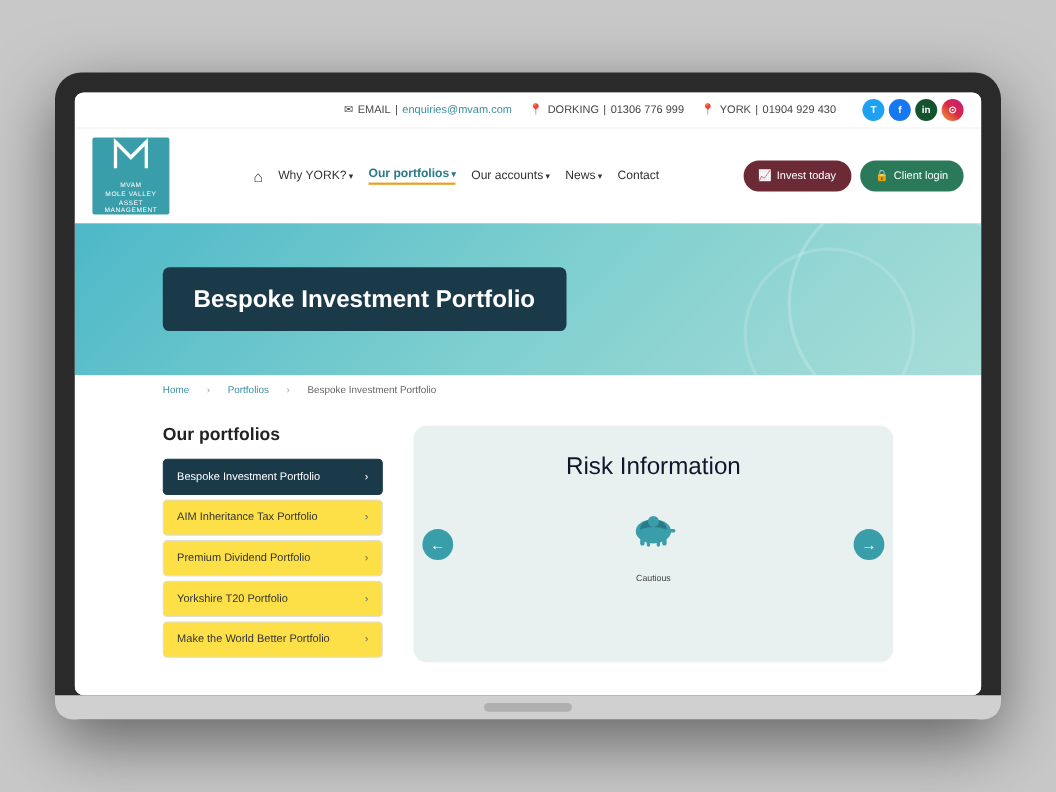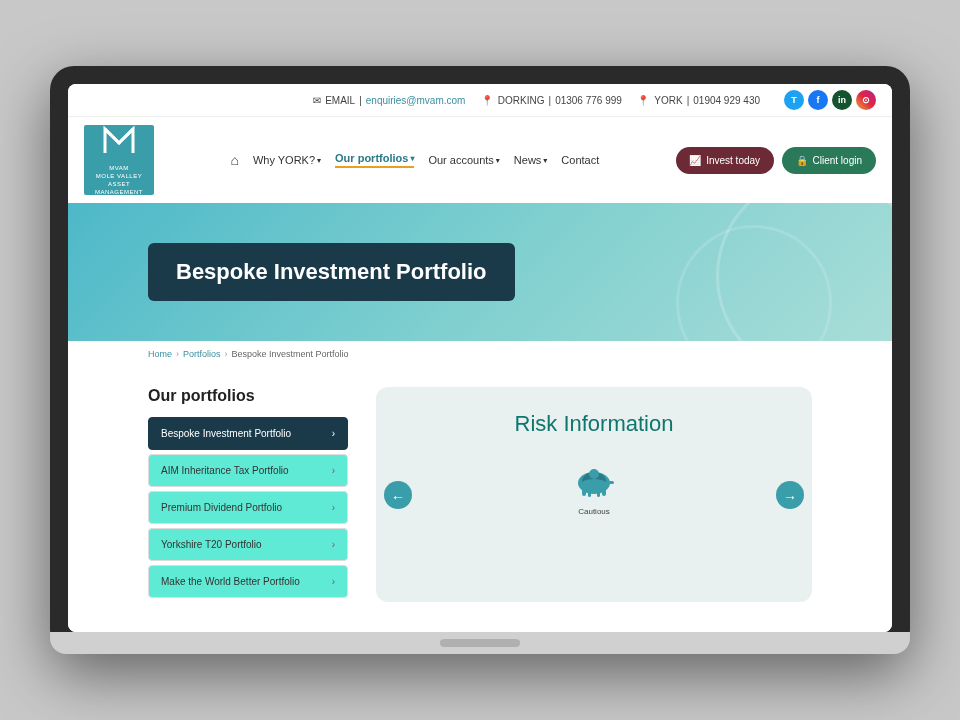--- a/index.html
+++ b/index.html
@@ -201,21 +201,21 @@
       z-index: 1;
     }
 
     
     .breadcrumb {
       padding: 8px 80px;
       font-size: 9px;
       color: #666;
       display: flex;
       align-items: center;
-      gap: 4px;
+      gap: 16px;
       background: #fff;
     }
     .breadcrumb a { color: #3a8fa0; text-decoration: none; }
     .breadcrumb-sep { color: #999; }
 
     
     .main-content {
       display: flex;
       padding: 20px 80px 30px;
       gap: 28px;
@@ -237,21 +237,21 @@
       display: flex;
       justify-content: space-between;
       align-items: center;
       padding: 10px 12px;
       border: 1px solid #ddd;
       border-radius: 4px;
       margin-bottom: 4px;
       font-size: 10px;
       color: #333;
       cursor: pointer;
-      background: #5eead4;
+      background: #fde047;
     }
     .sidebar-item.active {
       background: #1a3a4a;
       color: #fff;
       border-color: #1a3a4a;
     }
     .sidebar-chevron { font-size: 10px; color: #666; }
     .sidebar-item.active .sidebar-chevron { color: #fff; }
 
     
@@ -260,35 +260,35 @@
       background: #e8f0f0;
       border-radius: 12px;
       padding: 24px 20px;
       display: flex;
       flex-direction: column;
       align-items: center;
       position: relative;
     }
     .risk-title {
       font-size: 22px;
-      color: #0f766e;
+      color: #0f172a;
       font-weight: normal;
       margin-bottom: 24px;
     }
     .risk-animals {
       display: flex;
       gap: 20px;
       align-items: flex-end;
       justify-content: center;
     }
     .risk-animal {
       display: flex;
       flex-direction: column;
       align-items: center;
-      gap: 6px;
+      gap: 20px;
     }
     .animal-shape {
       display: flex;
       align-items: center;
       justify-content: center;
     }
     .animal-label {
       font-size: 8px;
       color: #444;
       text-align: center;

